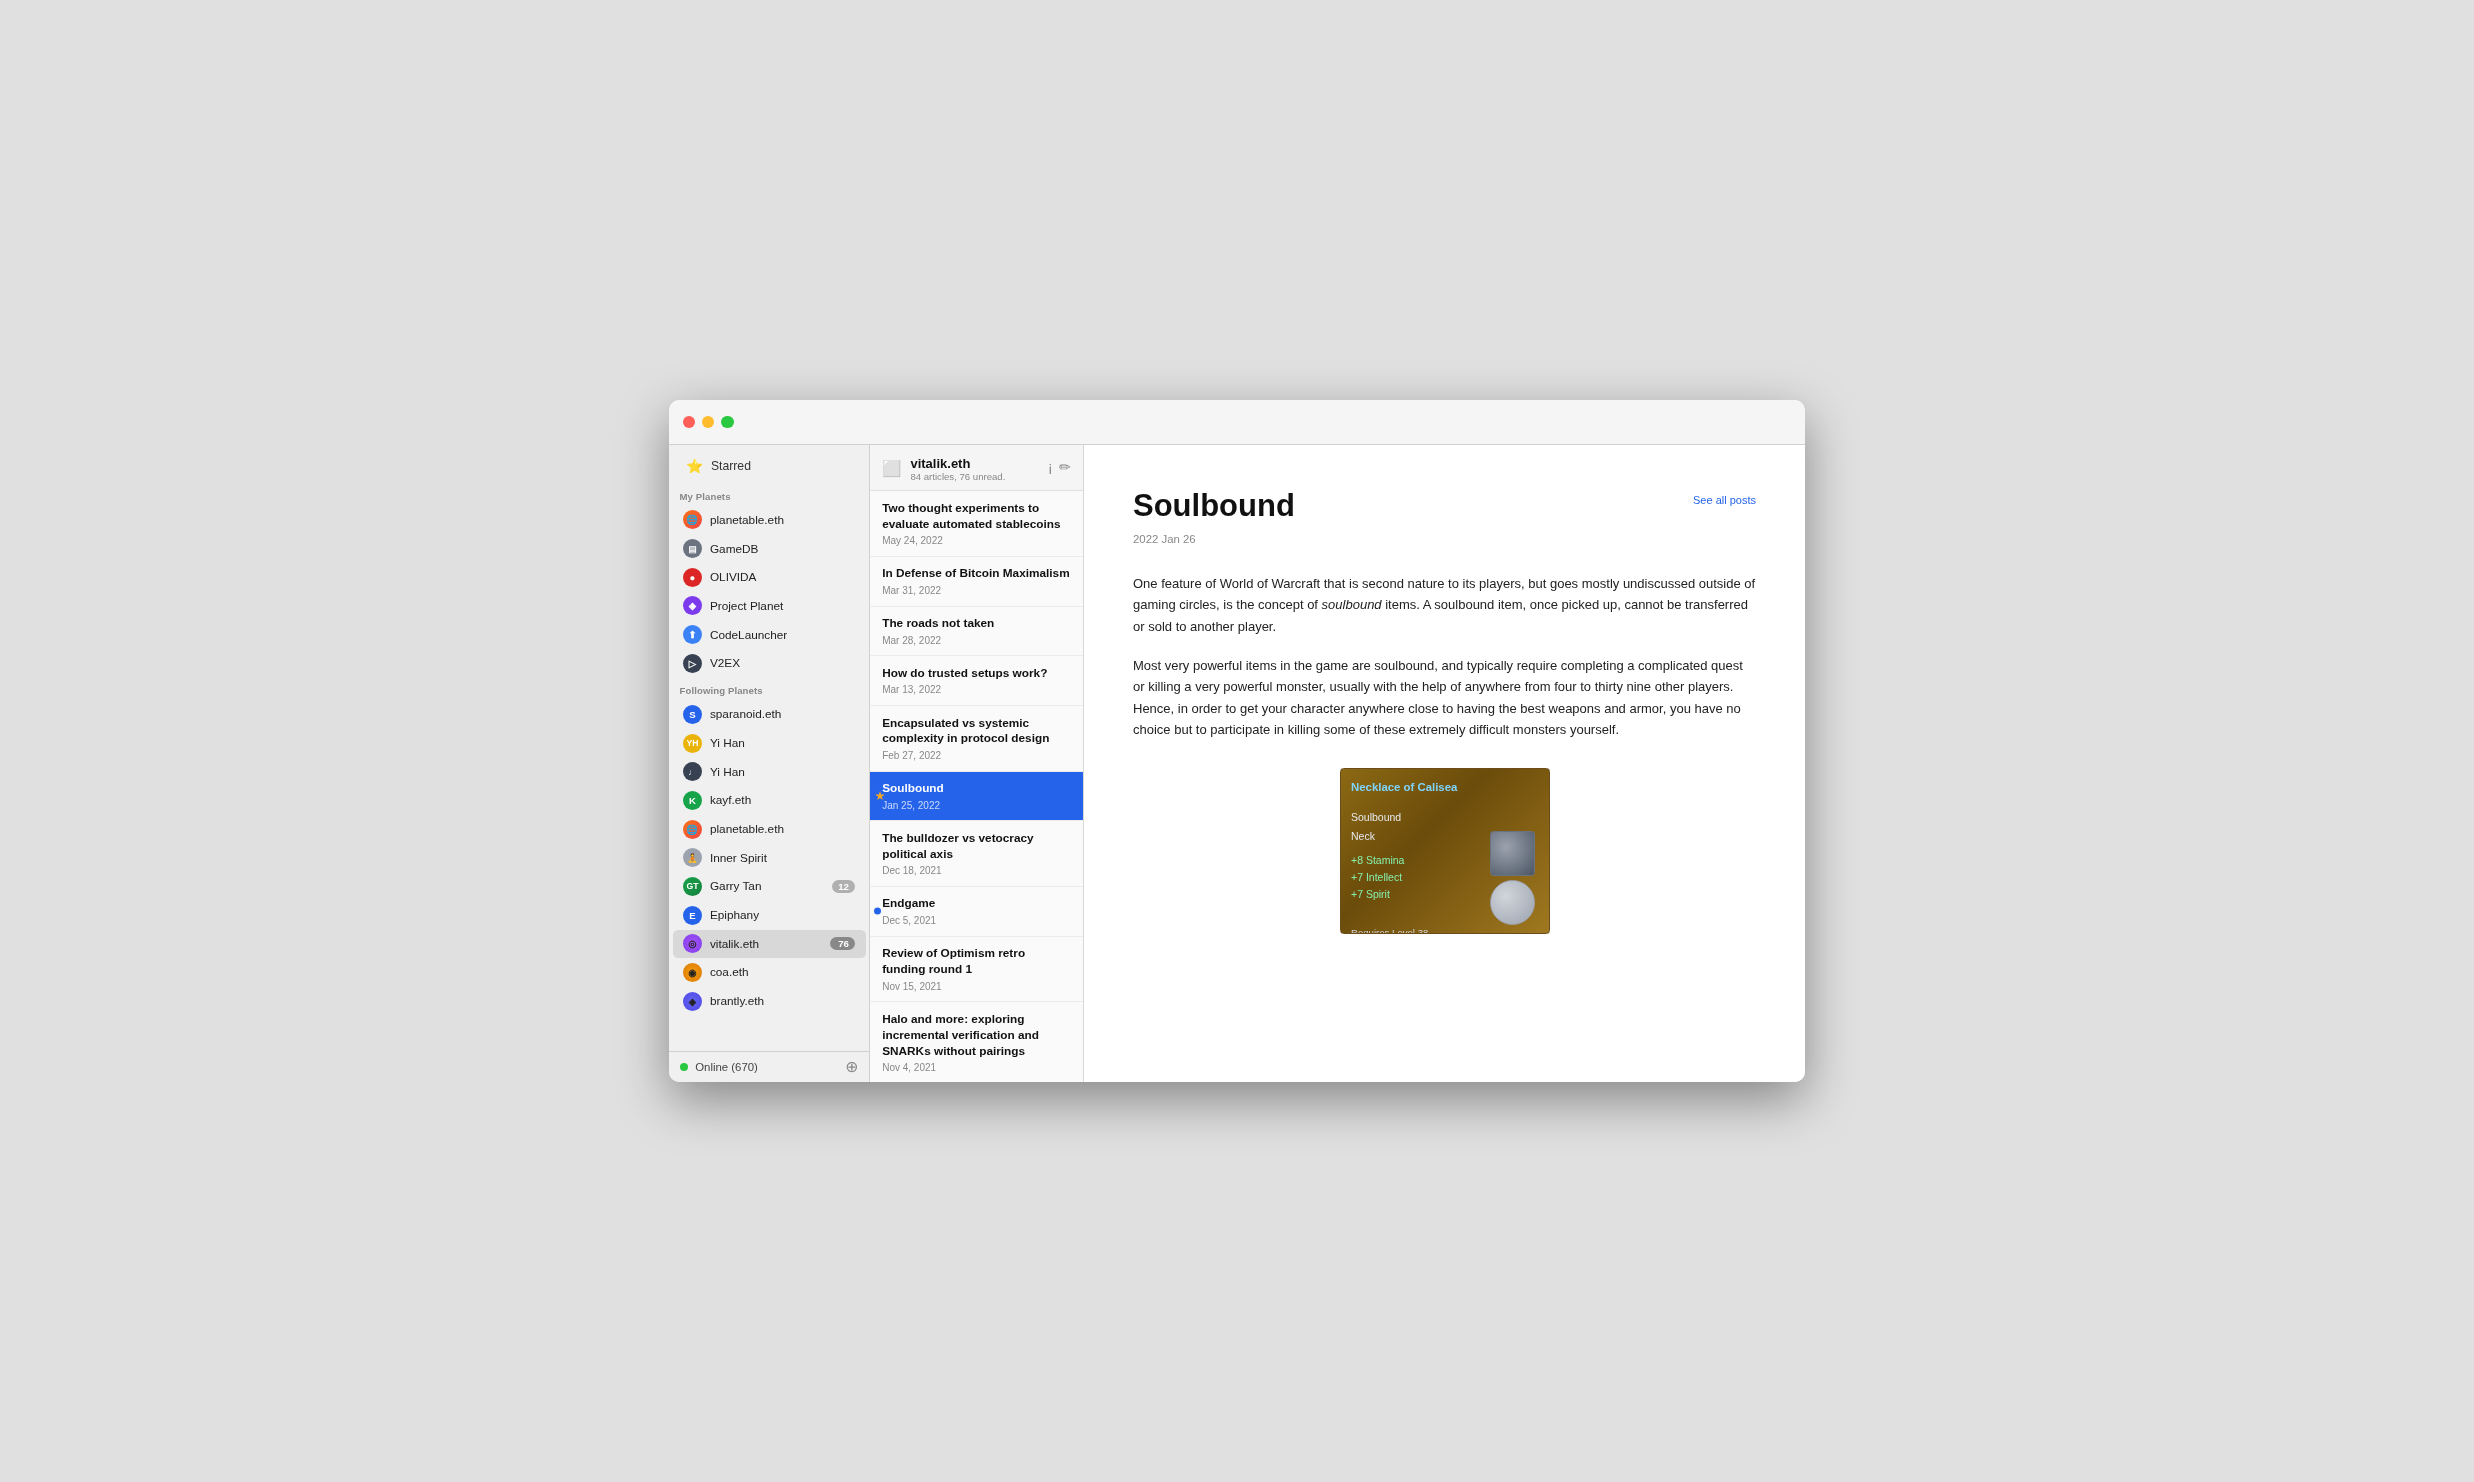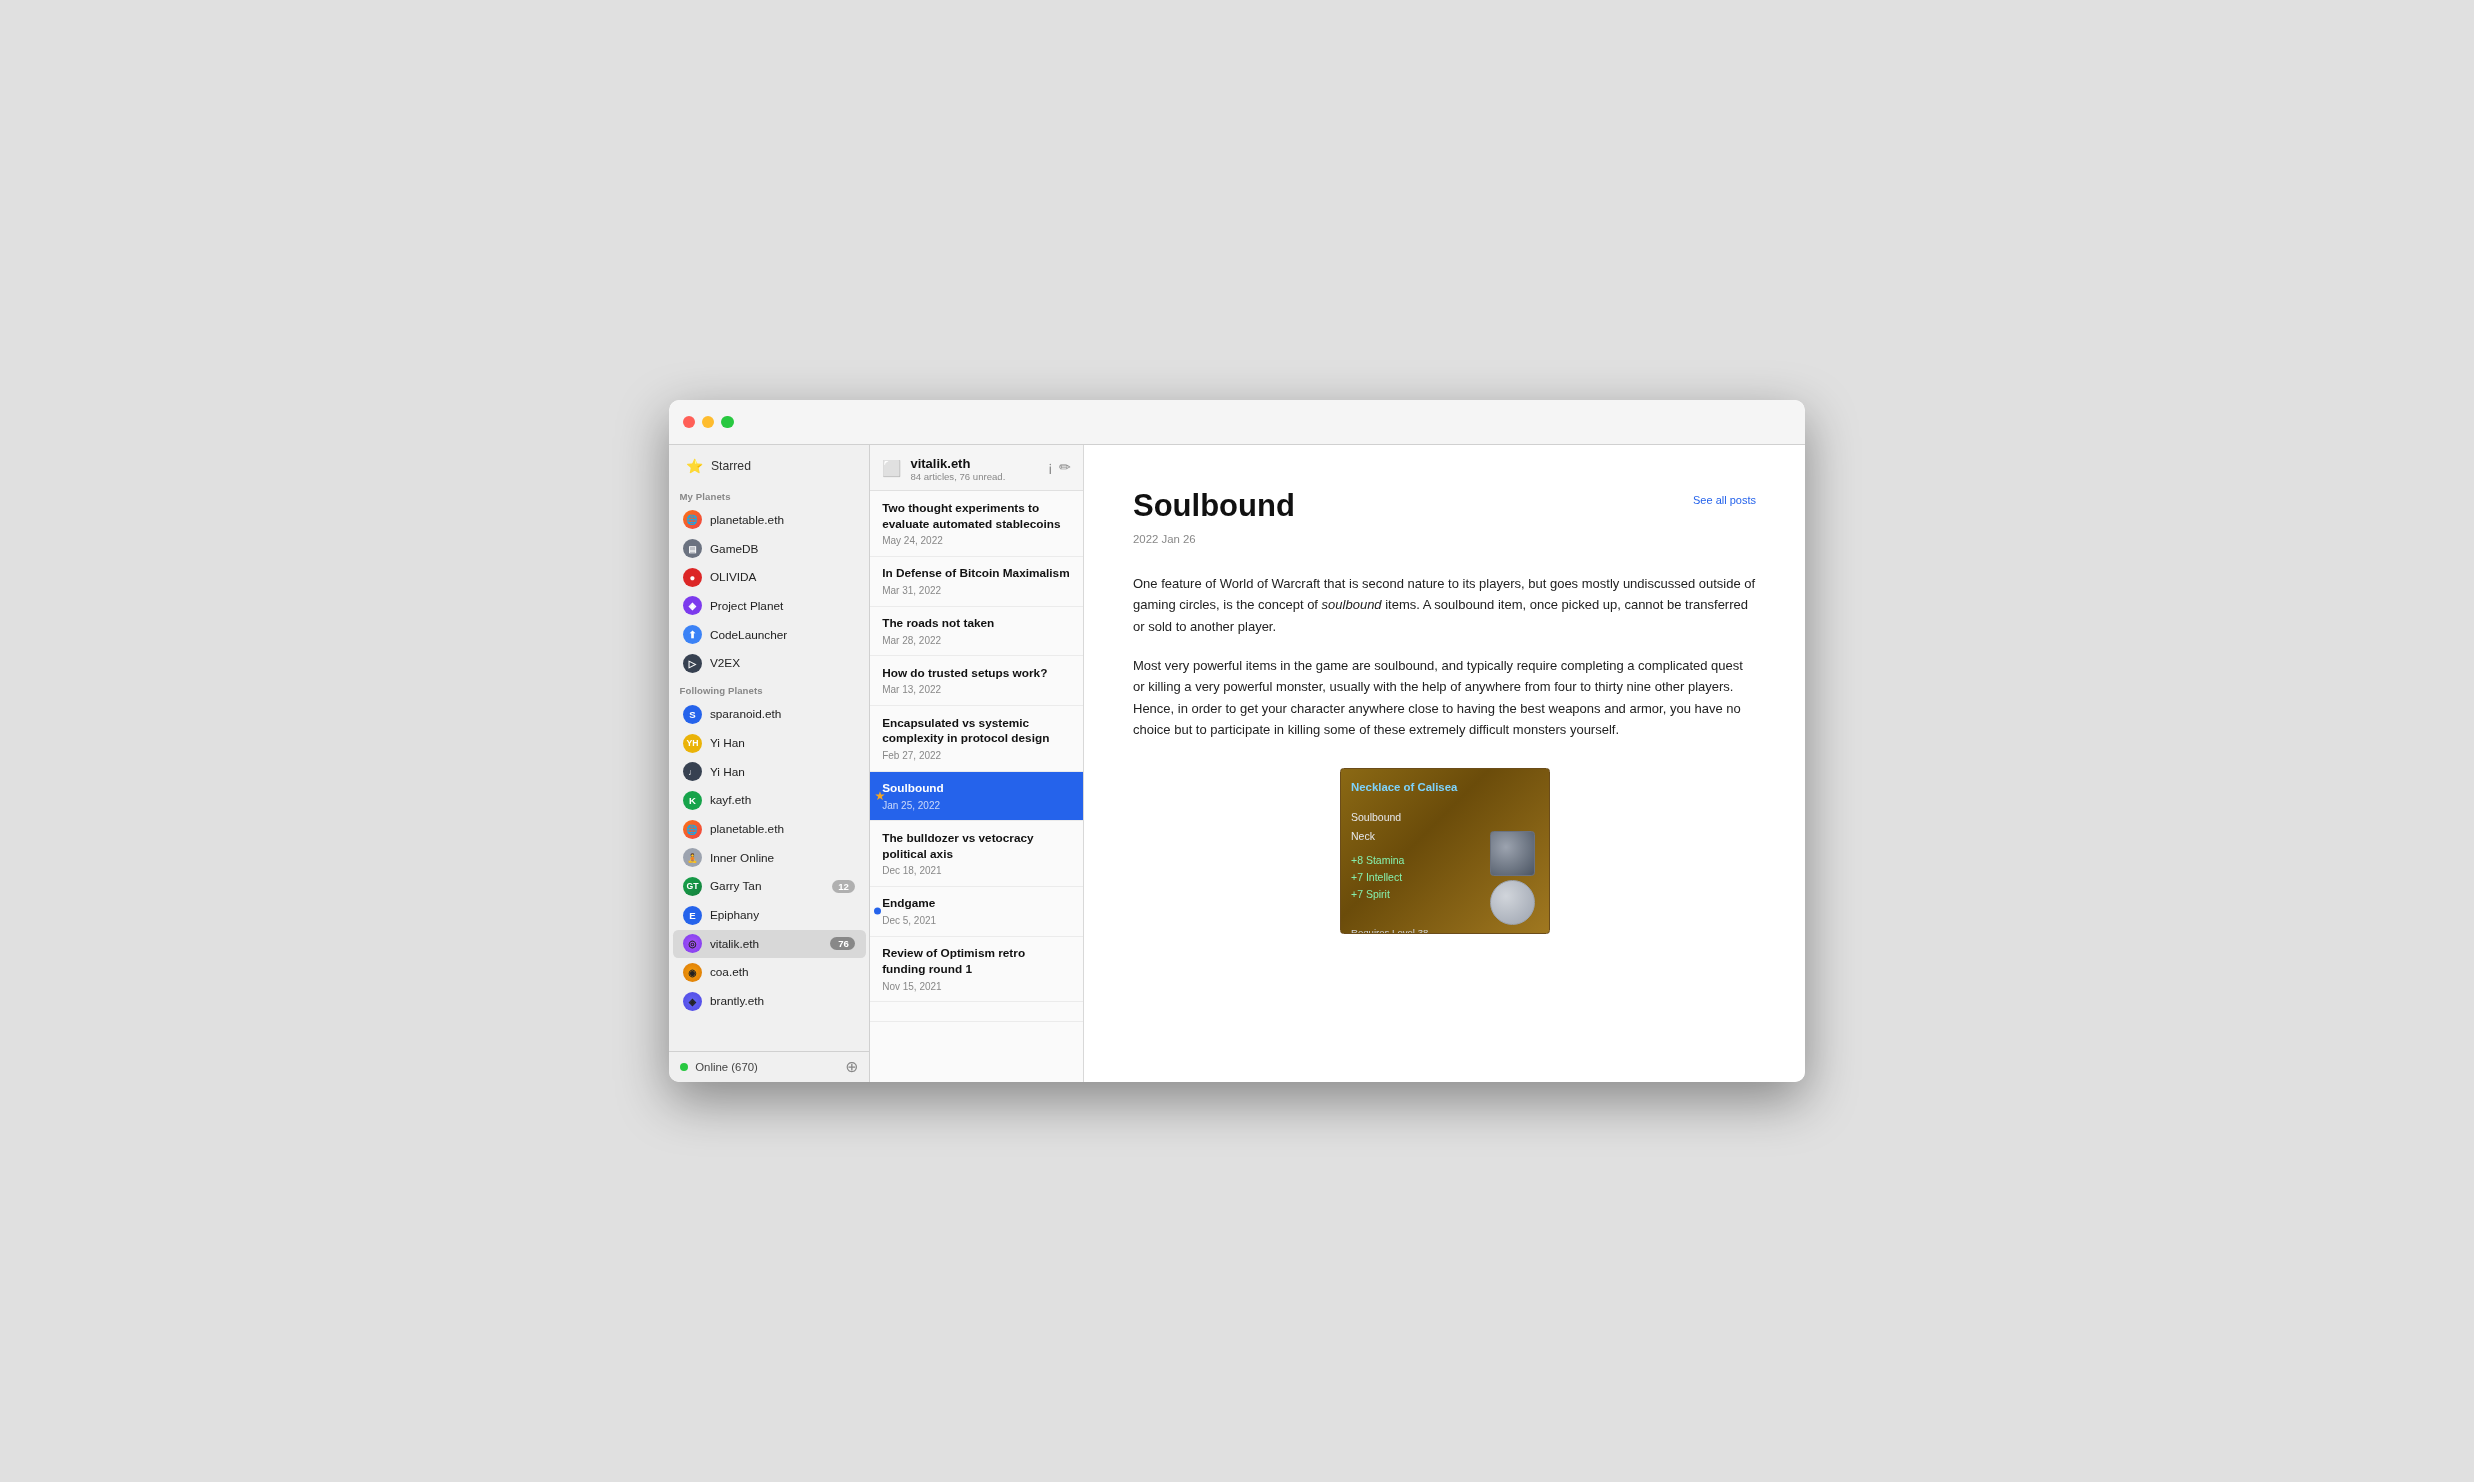--- a/index.html
+++ b/index.html
@@ -426,21 +426,21 @@
           <div class="sidebar-item">
             <div class="sidebar-avatar av-kayf">K</div>
             <span class="sidebar-item-label">kayf.eth</span>
           </div>
           <div class="sidebar-item">
             <div class="sidebar-avatar av-planetable2">🌐</div>
             <span class="sidebar-item-label">planetable.eth</span>
           </div>
           <div class="sidebar-item">
             <div class="sidebar-avatar av-innerpeace">🧘</div>
-            <span class="sidebar-item-label">Inner Online</span>
+            <span class="sidebar-item-label">Inner Spirit</span>
           </div>
           <div class="sidebar-item">
             <div class="sidebar-avatar av-garrytan">GT</div>
             <span class="sidebar-item-label">Garry Tan</span>
             <span class="badge">12</span>
           </div>
           <div class="sidebar-item">
             <div class="sidebar-avatar av-epiphany">E</div>
             <span class="sidebar-item-label">Epiphany</span>
           </div>
@@ -510,20 +510,24 @@
               <div class="article-date">Dec 18, 2021</div>
             </div>
             <div class="article-item">
               <div class="unread-dot"></div>
               <div class="article-title">Endgame</div>
               <div class="article-date">Dec 5, 2021</div>
             </div>
             <div class="article-item">
               <div class="article-title">Review of Optimism retro funding round 1</div>
               <div class="article-date">Nov 15, 2021</div>
+            </div>
+            <div class="article-item">
+              <div class="article-title">Halo and more: exploring incremental verification and SNARKs without pairings</div>
+              <div class="article-date">Nov 4, 2021</div>
             </div>
             <div class="article-item"></div>
           </div>
       </div>
     </div>
 
     <div class="article-content">
       <div class="content-header">
         <div>
           <div class="article-main-title">Soulbound</div>

